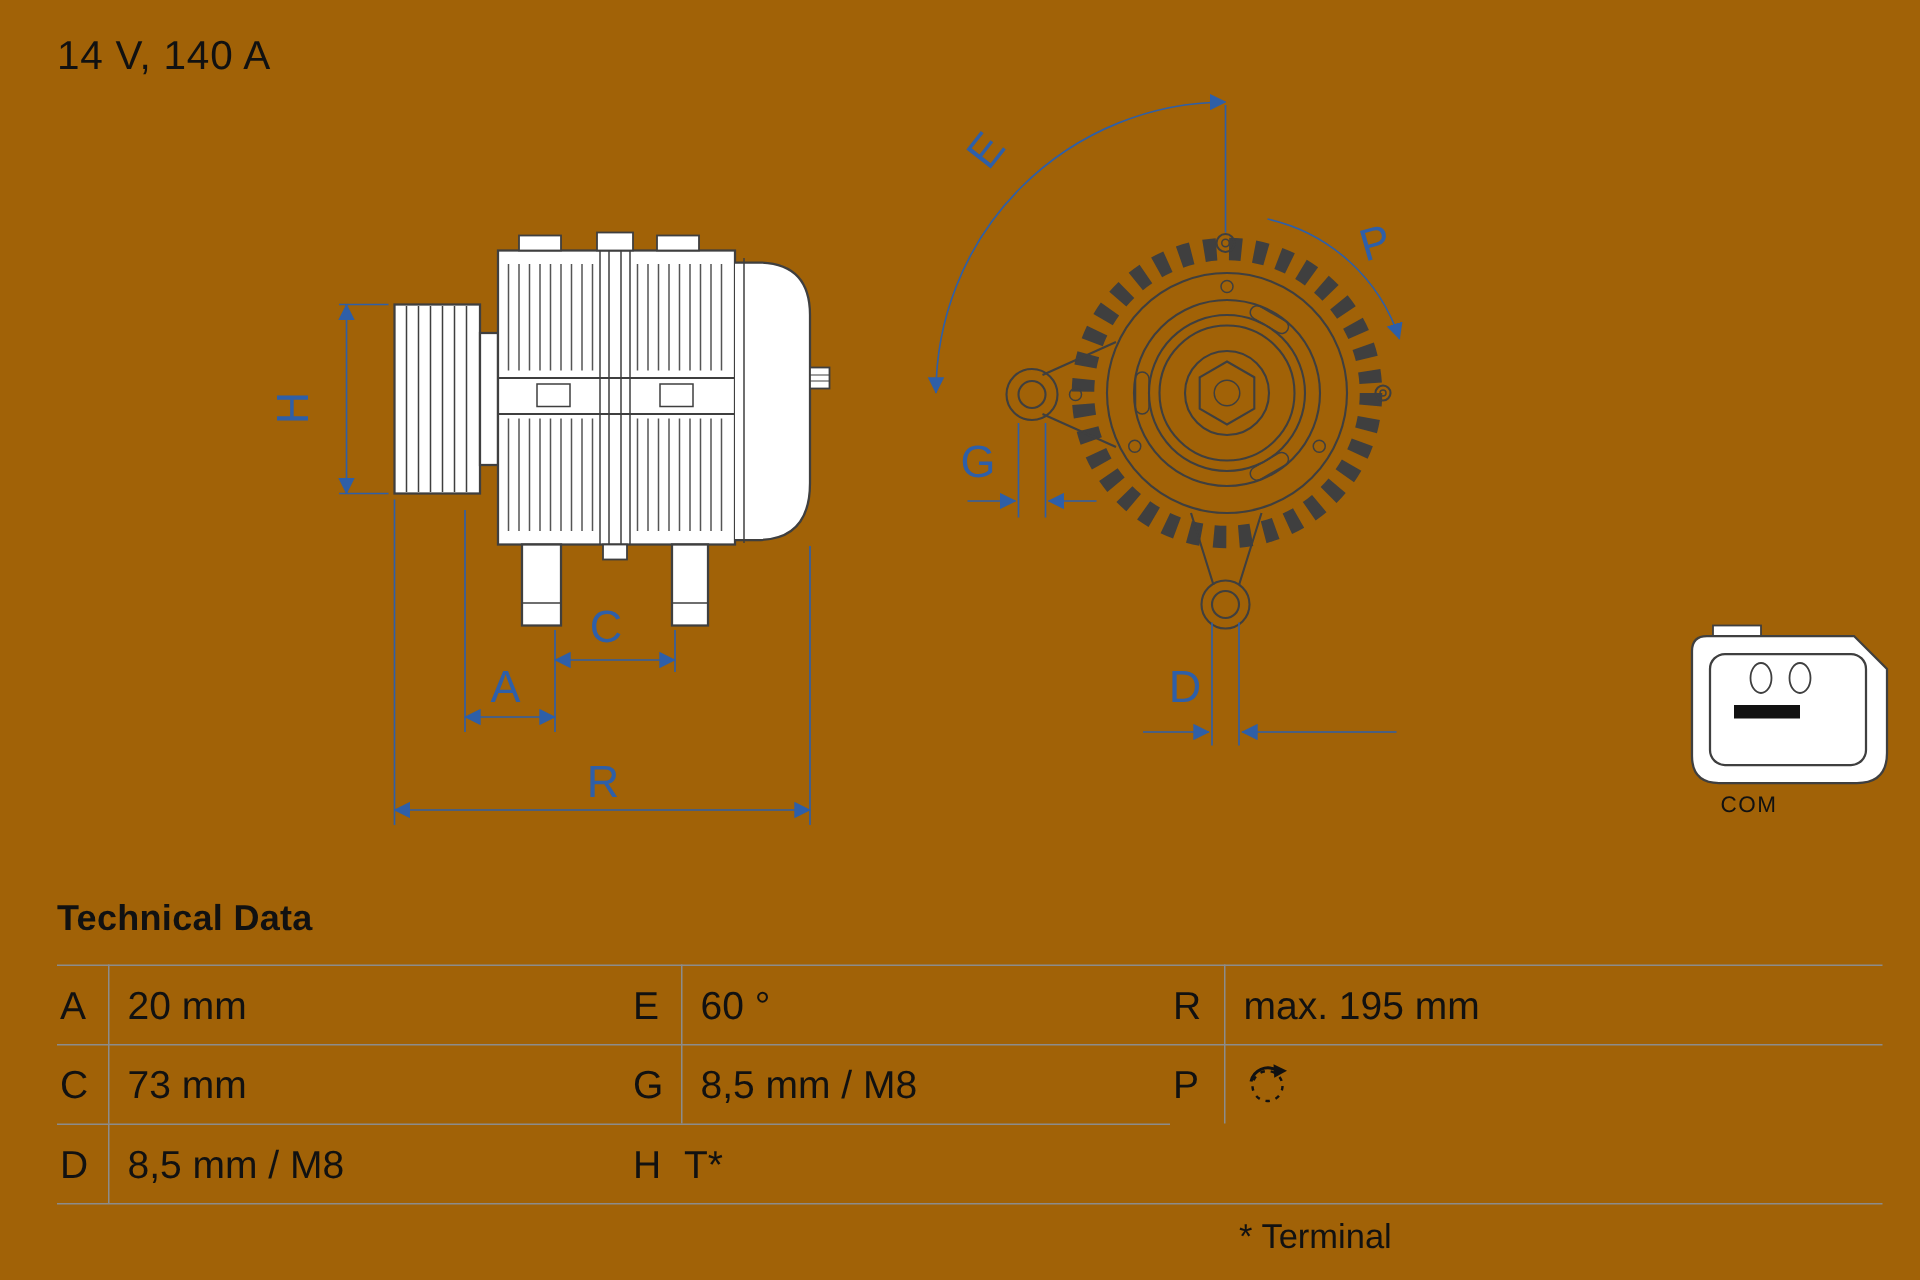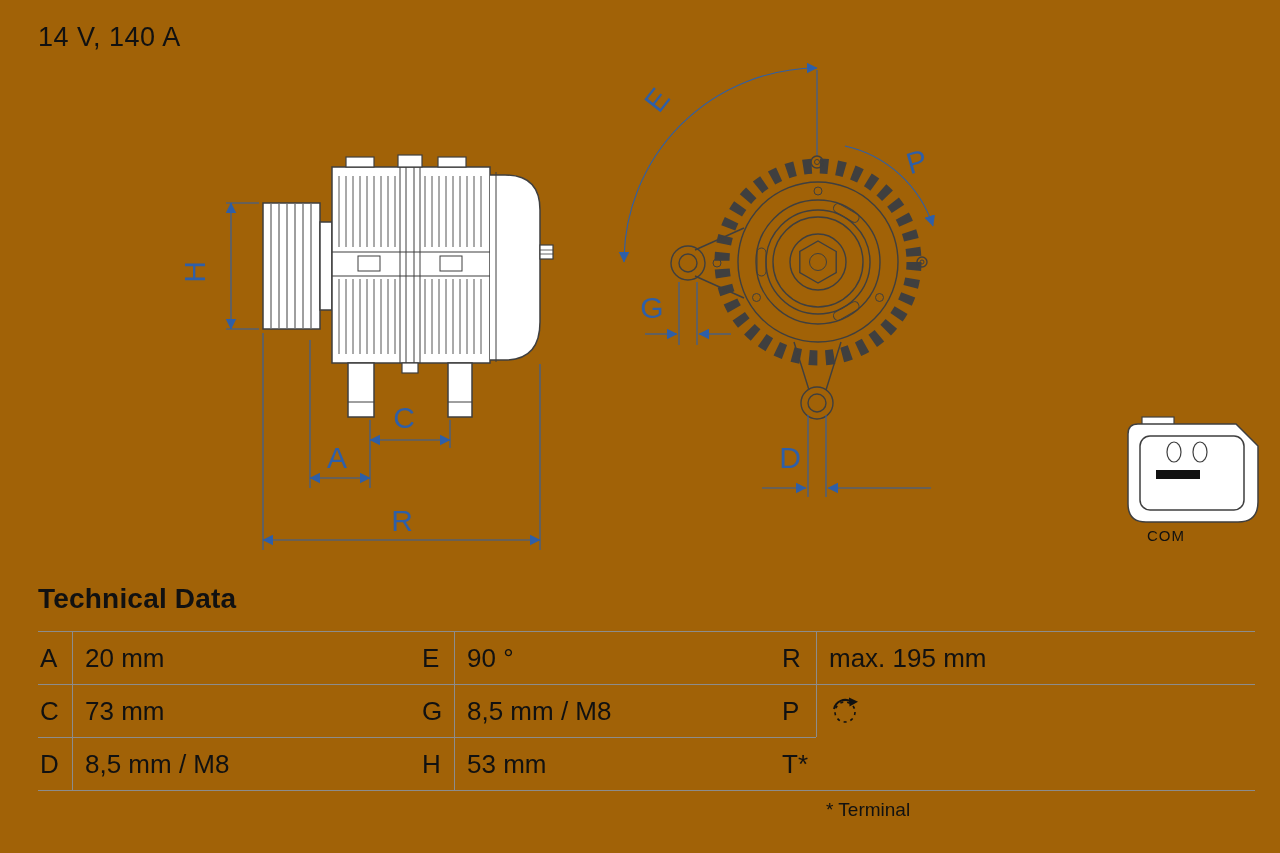--- a/index.html
+++ b/index.html
@@ -1,27 +1,27 @@
 <!DOCTYPE html>
 <html><head>
 <meta charset="utf-8">
 <style>
   html,body{margin:0;padding:0;background:#fff;}
   .page{position:relative;width:1280px;height:853px;background:#a16207;overflow:hidden;
         font-family:"Liberation Sans","DejaVu Sans",sans-serif;color:#111;}
   .rating{position:absolute;left:38px;top:22px;font-size:27px;font-weight:400;margin:0;letter-spacing:.5px;}
   svg.diagram{position:absolute;left:0;top:0;}
   .tech{position:absolute;left:38px;top:583px;width:1217px;}
-  .tech h2{margin:0 0 16px 0;font-size:28px;font-weight:700;letter-spacing:.2px;}
+  .tech h2{margin:16px 0 16px 0;font-size:24px;font-weight:700;letter-spacing:.2px;}
   .grid{display:grid;grid-template-columns:34px 348px 34px 326px 36px 1fr;border-bottom:1px solid #8c8c8c;}
   .cell{border-top:1px solid #8c8c8c;height:52px;line-height:52px;font-size:26px;white-space:nowrap;overflow:visible;}
   .cell.key{padding-left:2px;}
   .cell.val{border-left:1px solid #8c8c8c;padding-left:12px;}
   .cell.val svg{vertical-align:middle;margin-top:-4px;}
-  .footnote{margin:8px 0 0 788px;font-size:19px;color:#111;}
+  .footnote{margin:8px 0 0 788px;font-size:23px;color:#111;}
   text.dim{fill:#2e5fa8;font-size:30px;font-family:"Liberation Sans","DejaVu Sans",sans-serif;}
   text.small{fill:#111;font-size:15px;font-family:"Liberation Sans","DejaVu Sans",sans-serif;letter-spacing:1px;}
 </style>
 </head>
 <body>
 
 <div class="page">
 
   <h1 class="rating">14 V, 140 A</h1>
 
@@ -161,41 +161,40 @@
   </svg>
 
   <div class="tech">
     <h2>Technical Data</h2>
 
     <div class="grid">
 
       <div class="cell key">A</div>
       <div class="cell val">20 mm</div>
       <div class="cell key">E</div>
-      <div class="cell val">90 °</div>
+      <div class="cell val">60 °</div>
       <div class="cell key">R</div>
       <div class="cell val">max. 195 mm</div>
 
       <div class="cell key">C</div>
       <div class="cell val">73 mm</div>
       <div class="cell key">G</div>
       <div class="cell val">8,5 mm / M8</div>
       <div class="cell key">P</div>
       <div class="cell val">
         <svg width="34" height="32" viewBox="0 0 34 32">
           <circle cx="16" cy="17" r="10" fill="none" stroke="#111" stroke-width="1.6" stroke-dasharray="3 4"></circle>
           <path d="M5 14 A11.5 11.5 0 0 1 22 6.5" fill="none" stroke="#111" stroke-width="2"></path>
           <path d="M20 2.5 L29 6.8 L20.5 11.5 Z" fill="#111"></path>
         </svg>
         <span></span>
       </div>
 
       <div class="cell key">D</div>
       <div class="cell val">8,5 mm / M8</div>
       <div class="cell key">H</div>
-      <div class="cell val">53 mm</div>
       <div class="cell key">T*</div>
     </div>
 
     <div class="footnote">* Terminal</div>
   </div>
 
 </div>
 
 </body></html>

